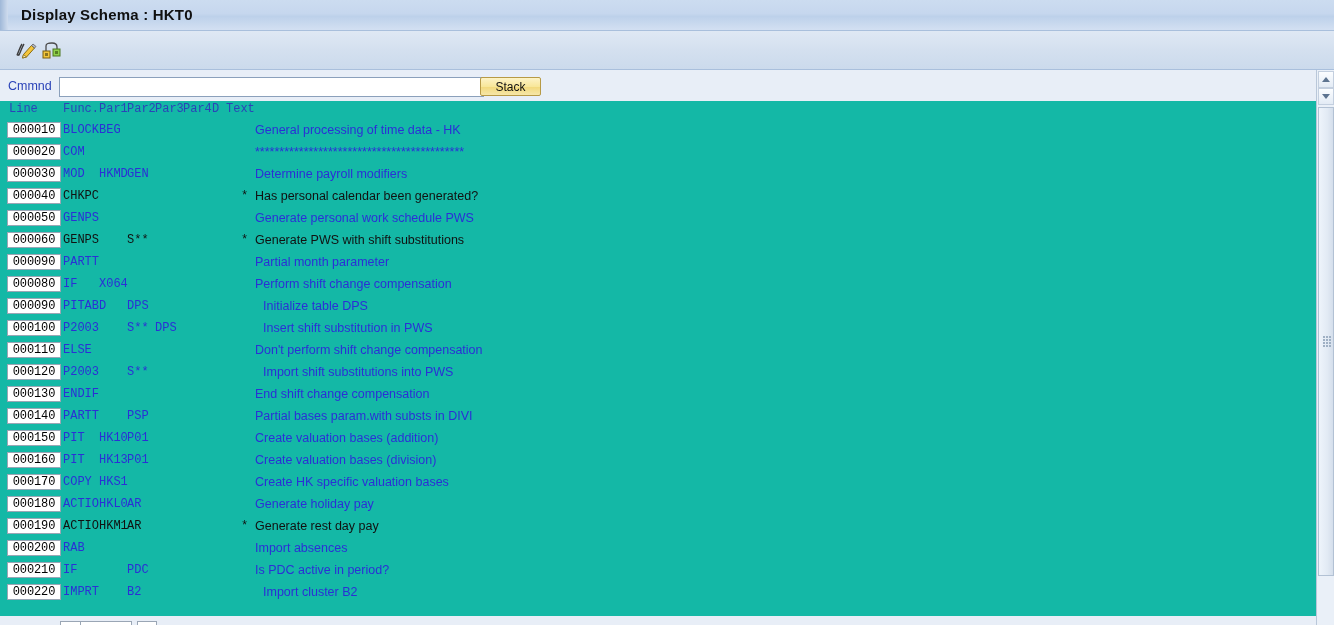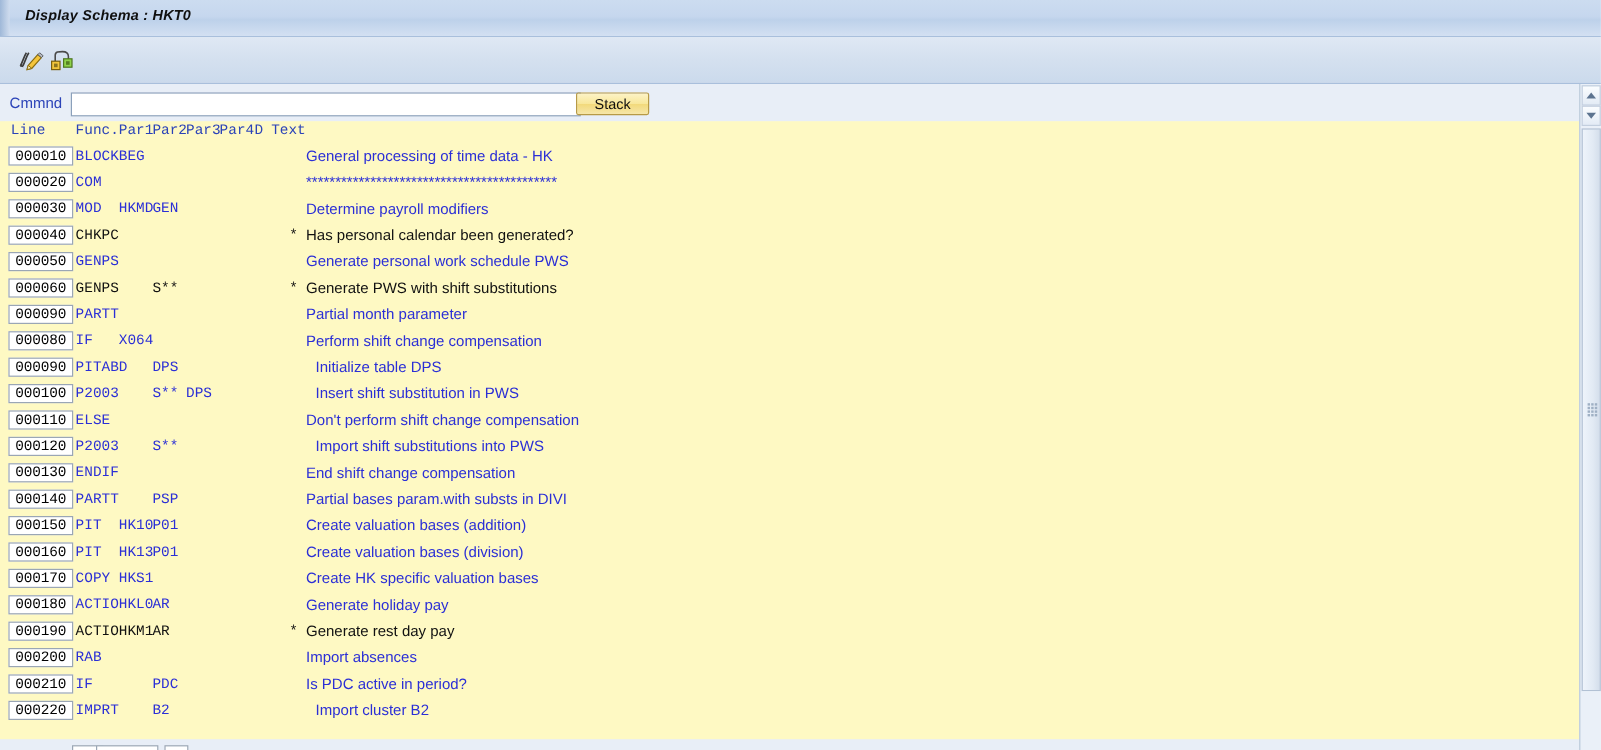--- a/index.html
+++ b/index.html
@@ -36,22 +36,21 @@
   }
   #titlebar .edge-l {
     position: absolute; left: 0; top: 0; width: 8px; height: 30px;
     background: linear-gradient(to right, #9fb8d8, #cfdcee);
   }
   #title-text {
     position: absolute;
     left: 21px; top: 6px;
     font-family: "Liberation Sans", sans-serif;
     font-weight: bold;
-    font-style: italic;
-    font-size: 12px;
+    font-size: 15px;
     color: #101010;
     letter-spacing: 0.2px;
     white-space: nowrap;
   }
 
   
   #toolbar {
     position: absolute;
     left: 0; top: 31px;
     width: 1334px; height: 39px;
@@ -123,21 +122,21 @@
     cursor: pointer;
     box-sizing: border-box;
     padding: 0;
   }
 
   
   #grid {
     position: absolute;
     left: 0; top: 101px;
     width: 1316px; height: 524px;
-    background: #fef9c3;
+    background: #14b8a6;
     overflow: hidden;
   }
   #grid-header {
     position: absolute;
     left: 0; top: 0;
     width: 1316px; height: 16px;
   }
   .hdr {
     position: absolute;
     top: 1px;

